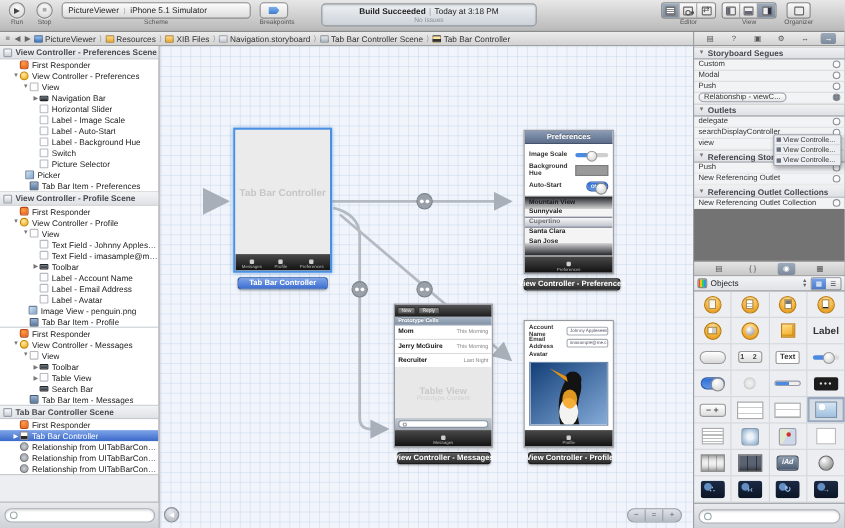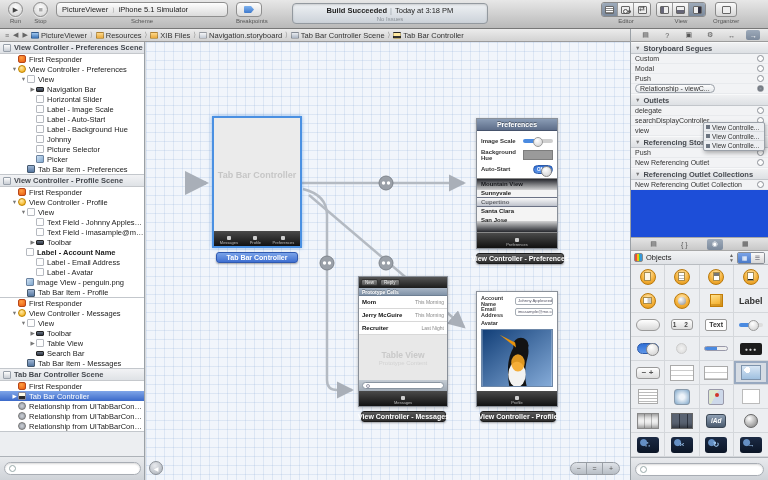--- a/index.html
+++ b/index.html
@@ -115,21 +115,21 @@
 .prof-lab{font-size:5.5px;font-weight:bold;color:#333;}
 .prof-field{width:42px;height:8px;border:1px solid #a6adb5;border-radius:2px;background:#fff;font-size:4.2px;color:#556;display:flex;align-items:center;padding:0 2px;overflow:hidden;white-space:nowrap;}
 .avatar-wrap{flex:1;padding:1px 4px 2px;background:#fff;}
 .avatar-wrap svg{display:block;border:1px solid #6d87a8;}
 .canvas-collapse{position:absolute;left:3px;bottom:5px;width:14px;height:14px;border-radius:50%;background:radial-gradient(circle at 40% 30%,#e8eaee,#aab0b8);border:1px solid #8b9097;color:#fff;font-size:6px;display:flex;align-items:center;justify-content:center;z-index:3;}
 .zoomctl{position:absolute;right:10px;bottom:5px;height:13px;border-radius:7px;background:linear-gradient(#dfe3e8,#b7bdc5);border:1px solid #979ca3;display:flex;align-items:center;z-index:3;overflow:hidden;}
 .zoomseg{width:16px;height:100%;display:flex;align-items:center;justify-content:center;font-size:7px;color:#555;border-right:1px solid #9aa0a7;}
 .zoomseg:last-child{border-right:none;}
 
 
-.rpanel{position:absolute;left:630px;top:29px;width:138px;height:451px;background:#1d4ed8;border-left:1px solid #9aa0a6;}
+.rpanel{position:absolute;left:630px;top:29px;width:138px;height:451px;background:#737373;border-left:1px solid #9aa0a6;}
 .insp-iconbar{height:13px;background:linear-gradient(#ececec,#d2d2d2);border-bottom:1px solid #9b9b9b;display:flex;align-items:center;justify-content:space-evenly;}
 .insp-ic{width:14px;height:10px;border-radius:2px;display:flex;align-items:center;justify-content:center;font-size:7px;color:#555;}
 .insp-ic.on{background:linear-gradient(#9daaba,#7c8a9c);color:#fff;}
 .insp-h{height:12px;background:linear-gradient(#f0f1f3,#dde0e4);border-top:1px solid #f8f9fa;border-bottom:1px solid #c2c6cb;display:flex;align-items:center;padding:0 4px;font-weight:bold;font-size:7.5px;color:#45494f;}
 .insp-h .tri{font-size:5.5px;color:#777;margin-right:3px;}
 .insp-row{height:10px;display:flex;align-items:center;justify-content:space-between;padding:0 4px;font-size:7px;color:#333;border-bottom:1px solid #e8eaed;background:#f2f3f5;}
 .insp-row .circ{width:7px;height:7px;border-radius:50%;border:1px solid #8b9097;background:#fdfdfd;flex:none;}
 .insp-row .circ.filled{background:radial-gradient(#8f959e,#5d636b);}
 .conn-pill{border:1px solid #9aa0a8;border-radius:6px;padding:0 4px;background:linear-gradient(#fdfdfd,#e4e7ea);max-width:84px;overflow:hidden;text-overflow:ellipsis;white-space:nowrap;}
 .conn-popup{position:absolute;left:72px;top:93px;width:62px;background:#eceef1;border:1px solid #9aa0a8;border-radius:2px;box-shadow:1px 2px 4px rgba(0,0,0,.3);z-index:5;}
@@ -340,28 +340,28 @@
           <span class="olabel">Label - Auto-Start</span>
         </div>
         <div class="orow" style="padding-left: 29px;">
           <span class="dis"></span>
           <span class="oi view"></span>
           <span class="olabel">Label - Background Hue</span>
         </div>
         <div class="orow" style="padding-left: 29px;">
           <span class="dis"></span>
           <span class="oi view"></span>
-          <span class="olabel">Johnny</span>
+          <span class="olabel">Switch</span>
         </div>
         <div class="orow" style="padding-left: 29px;">
           <span class="dis"></span>
           <span class="oi view"></span>
           <span class="olabel">Picture Selector</span>
         </div>
-        <div class="orow" style="padding-left: 29px;">
+        <div class="orow" style="padding-left: 16px;">
           <span class="dis"></span>
           <span class="oi img"></span>
           <span class="olabel">Picker</span>
         </div>
         <div class="orow" style="padding-left: 20px;">
           <span class="dis"></span>
           <span class="oi item"></span>
           <span class="olabel">Tab Bar Item - Preferences</span>
         </div>
       </div>
@@ -393,21 +393,21 @@
         <div class="orow" style="padding-left: 29px;">
           <span class="dis"></span>
           <span class="oi view"></span>
           <span class="olabel">Text Field - imasample@me.com</span>
         </div>
         <div class="orow" style="padding-left: 29px;">
           <span class="dis">▶</span>
           <span class="oi bar"></span>
           <span class="olabel">Toolbar</span>
         </div>
-        <div class="orow" style="padding-left: 19px; font-weight: bold;">
+        <div class="orow" style="padding-left: 29px;">
           <span class="dis"></span>
           <span class="oi view"></span>
           <span class="olabel">Label - Account Name</span>
         </div>
         <div class="orow" style="padding-left: 29px;">
           <span class="dis"></span>
           <span class="oi view"></span>
           <span class="olabel">Label - Email Address</span>
         </div>
         <div class="orow" style="padding-left: 29px;">

